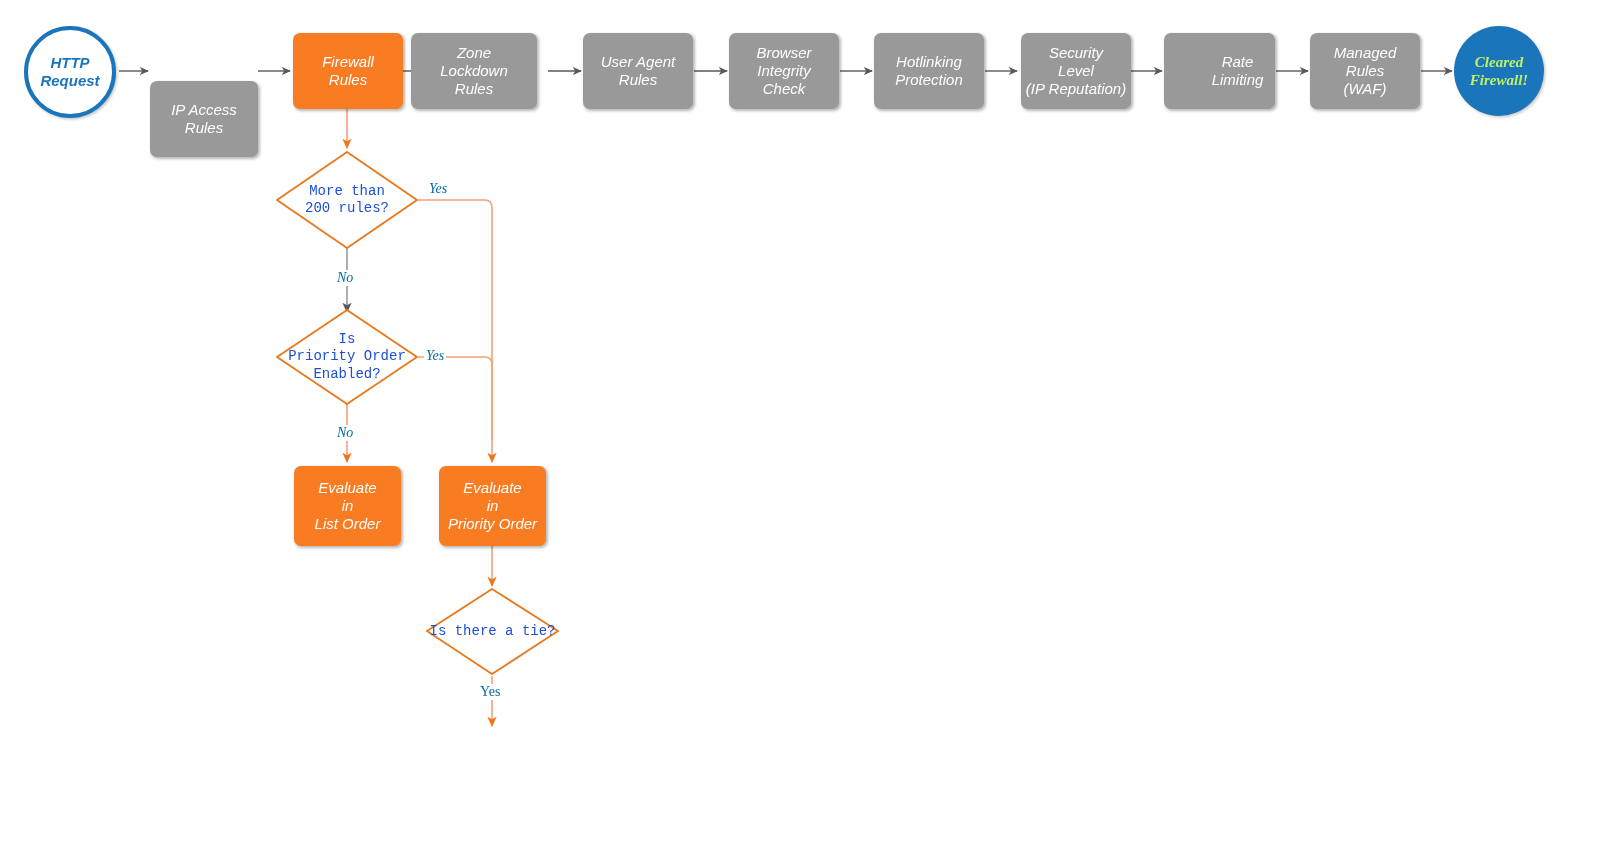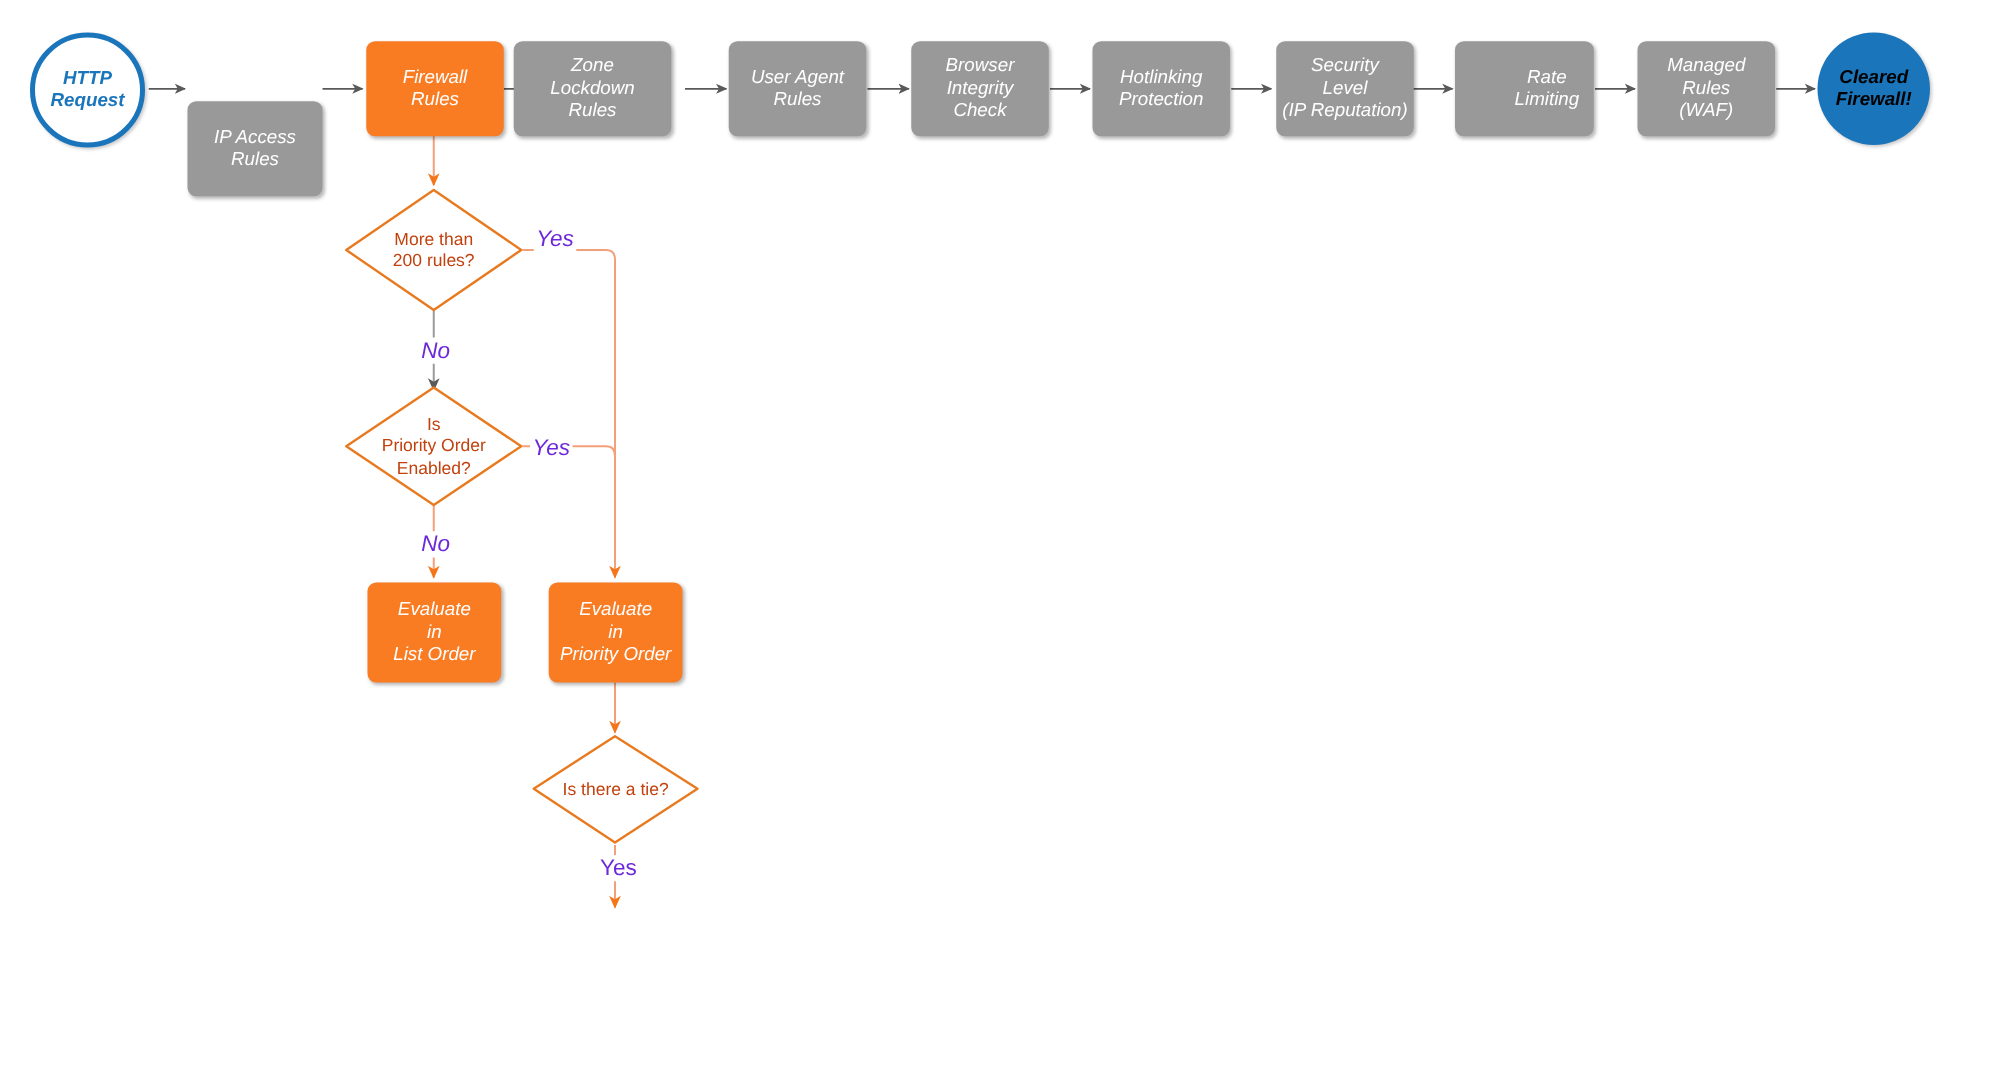--- a/index.html
+++ b/index.html
@@ -58,46 +58,49 @@
     line-height: 1.2;
   }
   .node.terminator.hollow {
     background: #ffffff;
     border: 4px solid #1B75BB;
     color: #1B75BB;
     box-shadow: 1.5px 1.5px 3px rgba(0,0,0,0.22);
   }
   .node.terminator.filled {
     background: #1B75BB;
-    color: #000000;
+    color: #bef264;
     box-shadow: 1.5px 1.5px 3px rgba(0,0,0,0.22);
+    font-family: Liberation Serif, serif;
   }
 
   
   .node.decision {
     font-size: 14px;
-    color: #c2410c;
+    color: #1d4ed8;
     background: transparent;
     z-index: 3;
+    font-family: Liberation Mono, monospace;
   }
   .node.decision .dlabel {
     position: relative;
     z-index: 2;
   }
 
   
   .edge-label {
     position: absolute;
-    font-size: 18px;
+    font-size: 14px;
     font-style: italic;
-    color: #6d28d9;
+    color: #0369a1;
     white-space: nowrap;
     background: #ffffff;
     padding: 0 2px;
     z-index: 4;
+    font-family: Liberation Serif, serif;
   }
   .edge-label.plain { font-style: normal; }
 </style>
 </head>
 <body>
 
 <div id="canvas">
 
   <svg id="edges" viewBox="0 0 1600 858" xmlns="http://www.w3.org/2000/svg">
     <defs>

